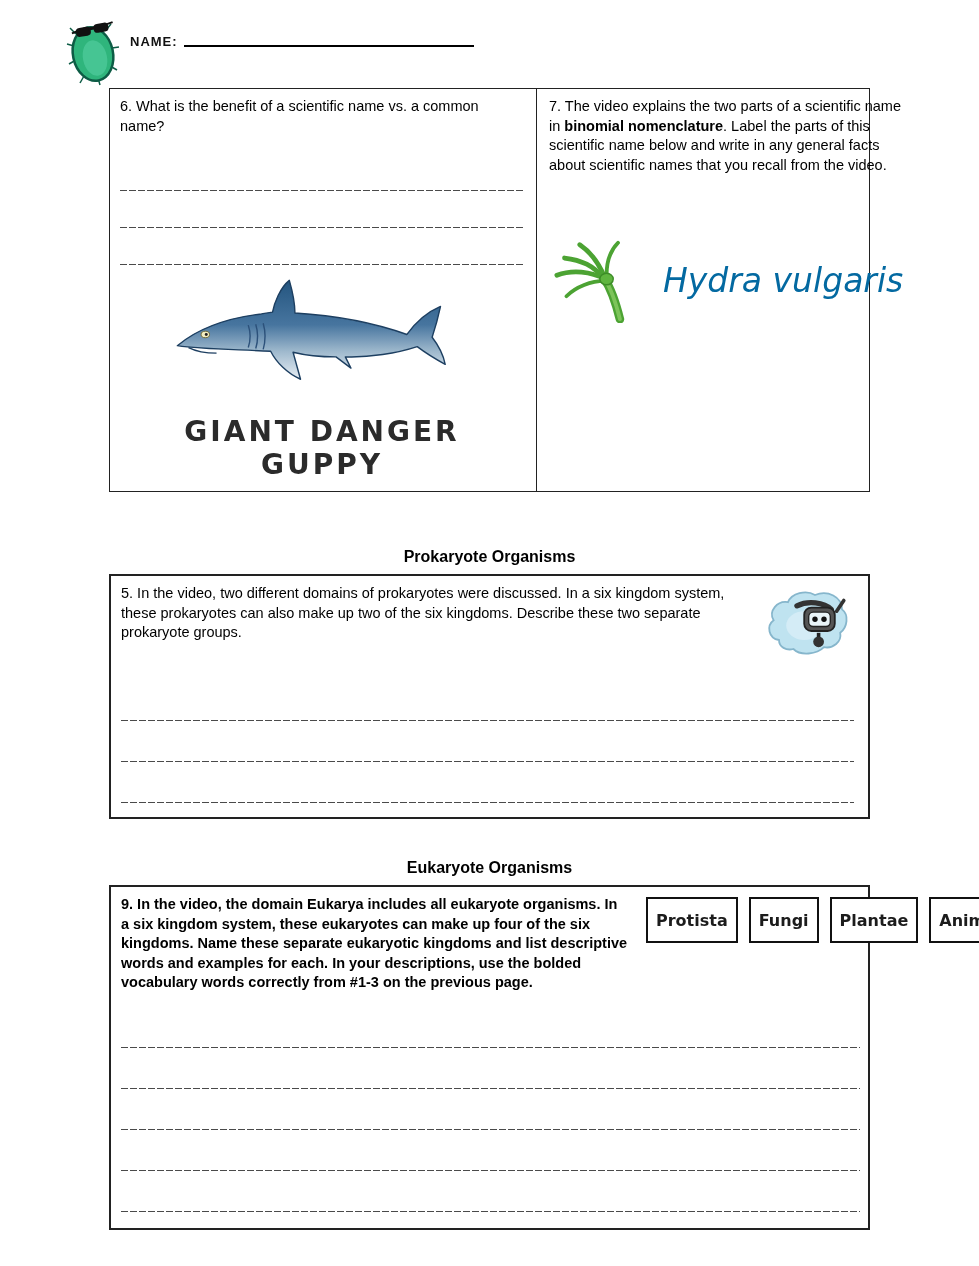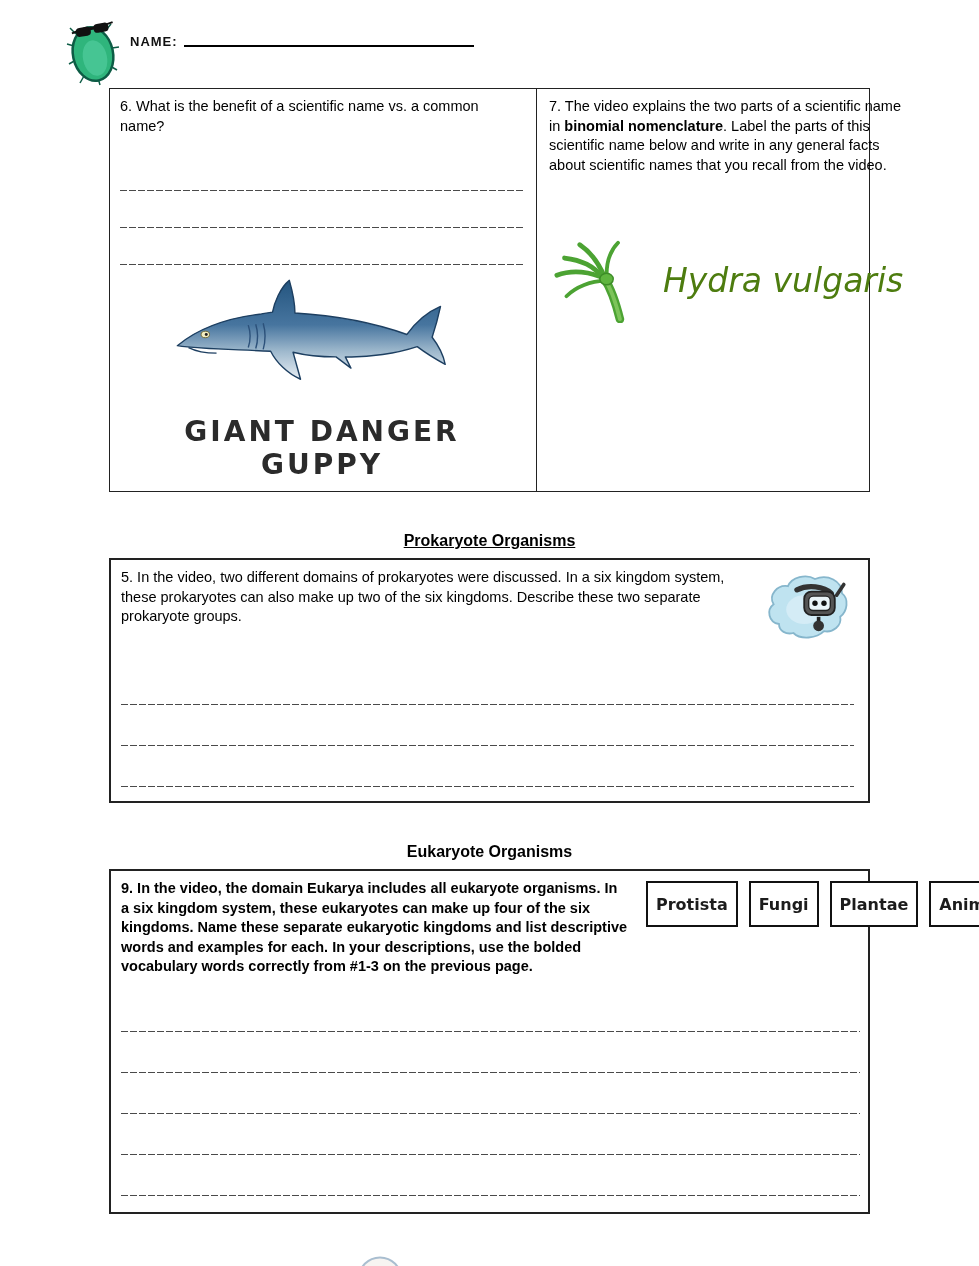--- a/index.html
+++ b/index.html
@@ -19,21 +19,21 @@
   .header-text { padding-top: 10px; }
   .brand-line { font-size: 25px; font-weight: bold; letter-spacing: 0.2px; color: #000; display: flex; align-items: center; }
   .brand-sep { display: inline-block; width: 3px; height: 24px; background: #000; margin: 0 7px; }
   .name-row { display: flex; align-items: flex-end; margin-top: 10px; }
   .name-label { font-size: 13px; font-weight: bold; letter-spacing: 1px; color: #111; }
   .name-line { width: 290px; height: 2px; background: #000; margin-left: 6px; margin-bottom: 2px; }
 
   
   .section-heading { text-align: center; font-weight: bold; font-size: 16px; color: #000; }
   .h-name { margin-top: 22px; margin-bottom: 6px; }
-  .h-pro  { margin-top: 40px; margin-bottom: 8px; text-decoration: underline; }
+  .h-pro  { margin-top: 56px; margin-bottom: 8px; }
   .h-euk  { margin-top: 40px; margin-bottom: 8px; }
 
   
   .content-box { width: 761px; margin: 0 auto; border: 1.5px solid #222; background: #fff; }
   .box-1 { display: grid; grid-template-columns: 427px 1fr; min-height: 344px; }
   .box-1 .cell-left { border-right: 1.5px solid #222; padding: 8px 12px 10px 10px; }
   .box-1 .cell-right { padding: 8px 12px 10px 12px; }
   .box-2 { border-width: 2px; min-height: 234px; padding: 8px 14px 14px 10px; }
   .box-3 { border-width: 2px; min-height: 336px; padding: 8px 8px 16px 10px; font-weight: bold; }
 
@@ -66,21 +66,21 @@
     color: #2b2b2b;
   }
 
   
   .hydra-row { display: flex; align-items: center; margin-top: 62px; }
   .hydra-row svg { width: 96px; height: 86px; flex: 0 0 auto; }
   .species-name {
     font-family: "DejaVu Sans", sans-serif;
     font-style: italic;
     font-size: 33px;
-    color: #4d7c0f;
+    color: #0369a1;
     margin-left: 18px;
     white-space: nowrap;
   }
 
   
   .q8-row { display: flex; }
   .q8-row .q-text { flex: 1; padding-right: 26px; max-width: 700px; }
   .scuba-wrap { width: 96px; height: 72px; flex: 0 0 auto; margin-top: 2px; }
   .scuba-wrap svg { width: 100%; height: 100%; }
 

